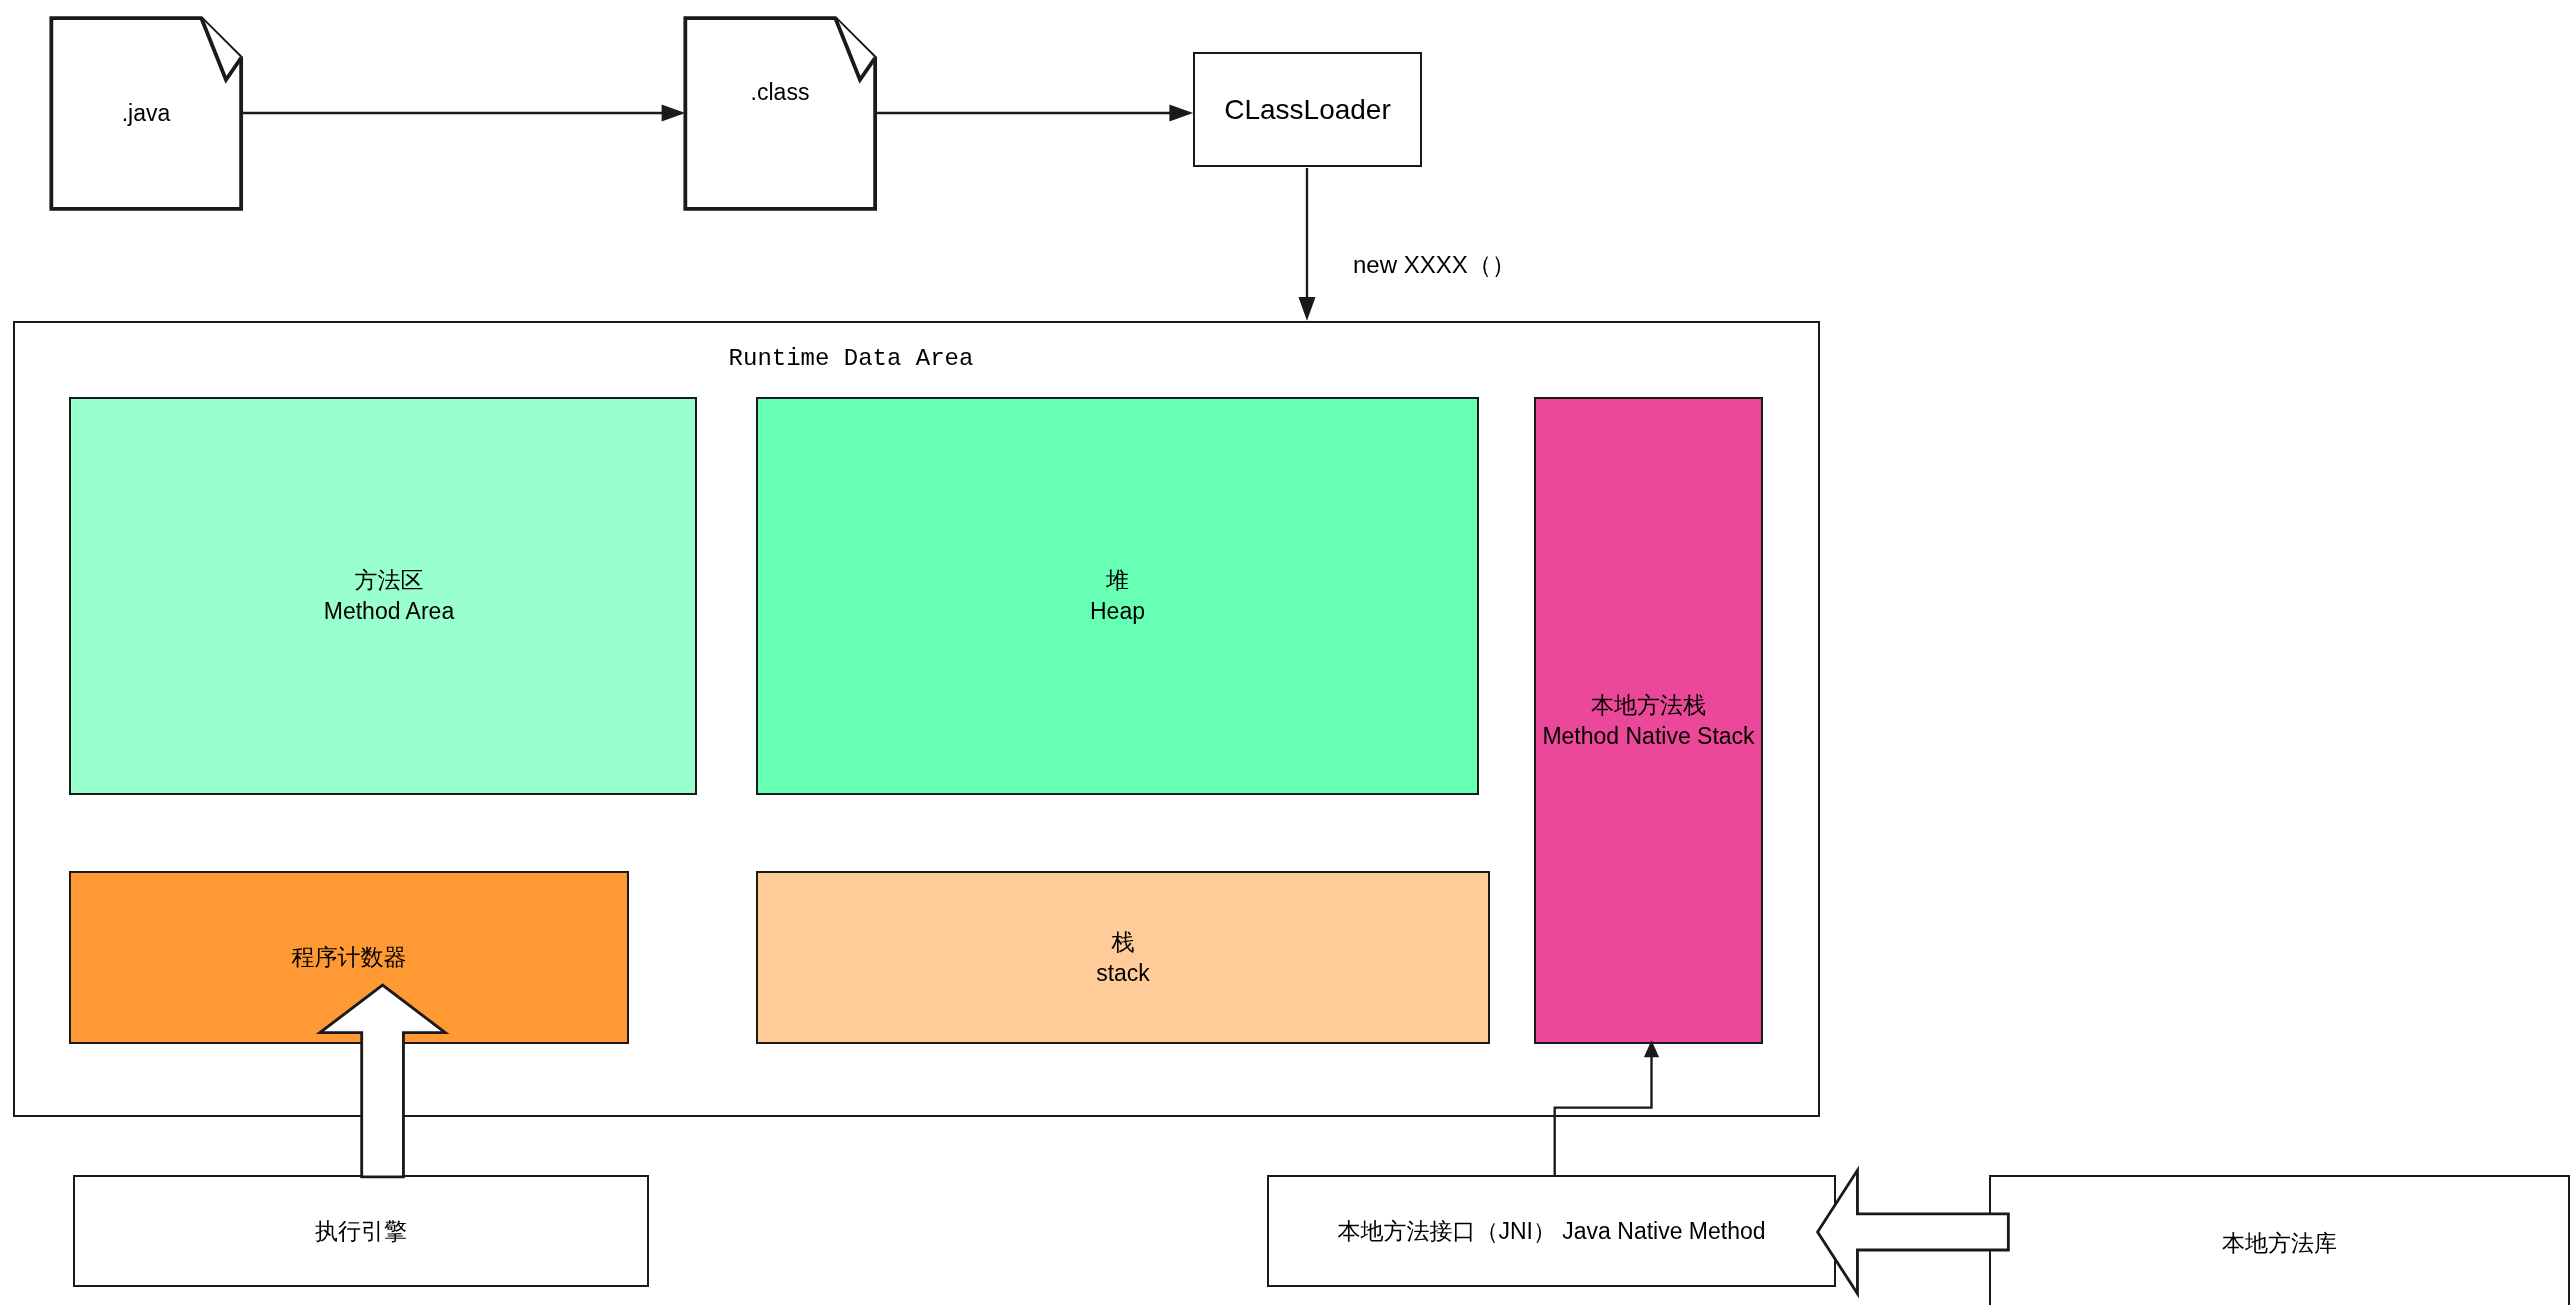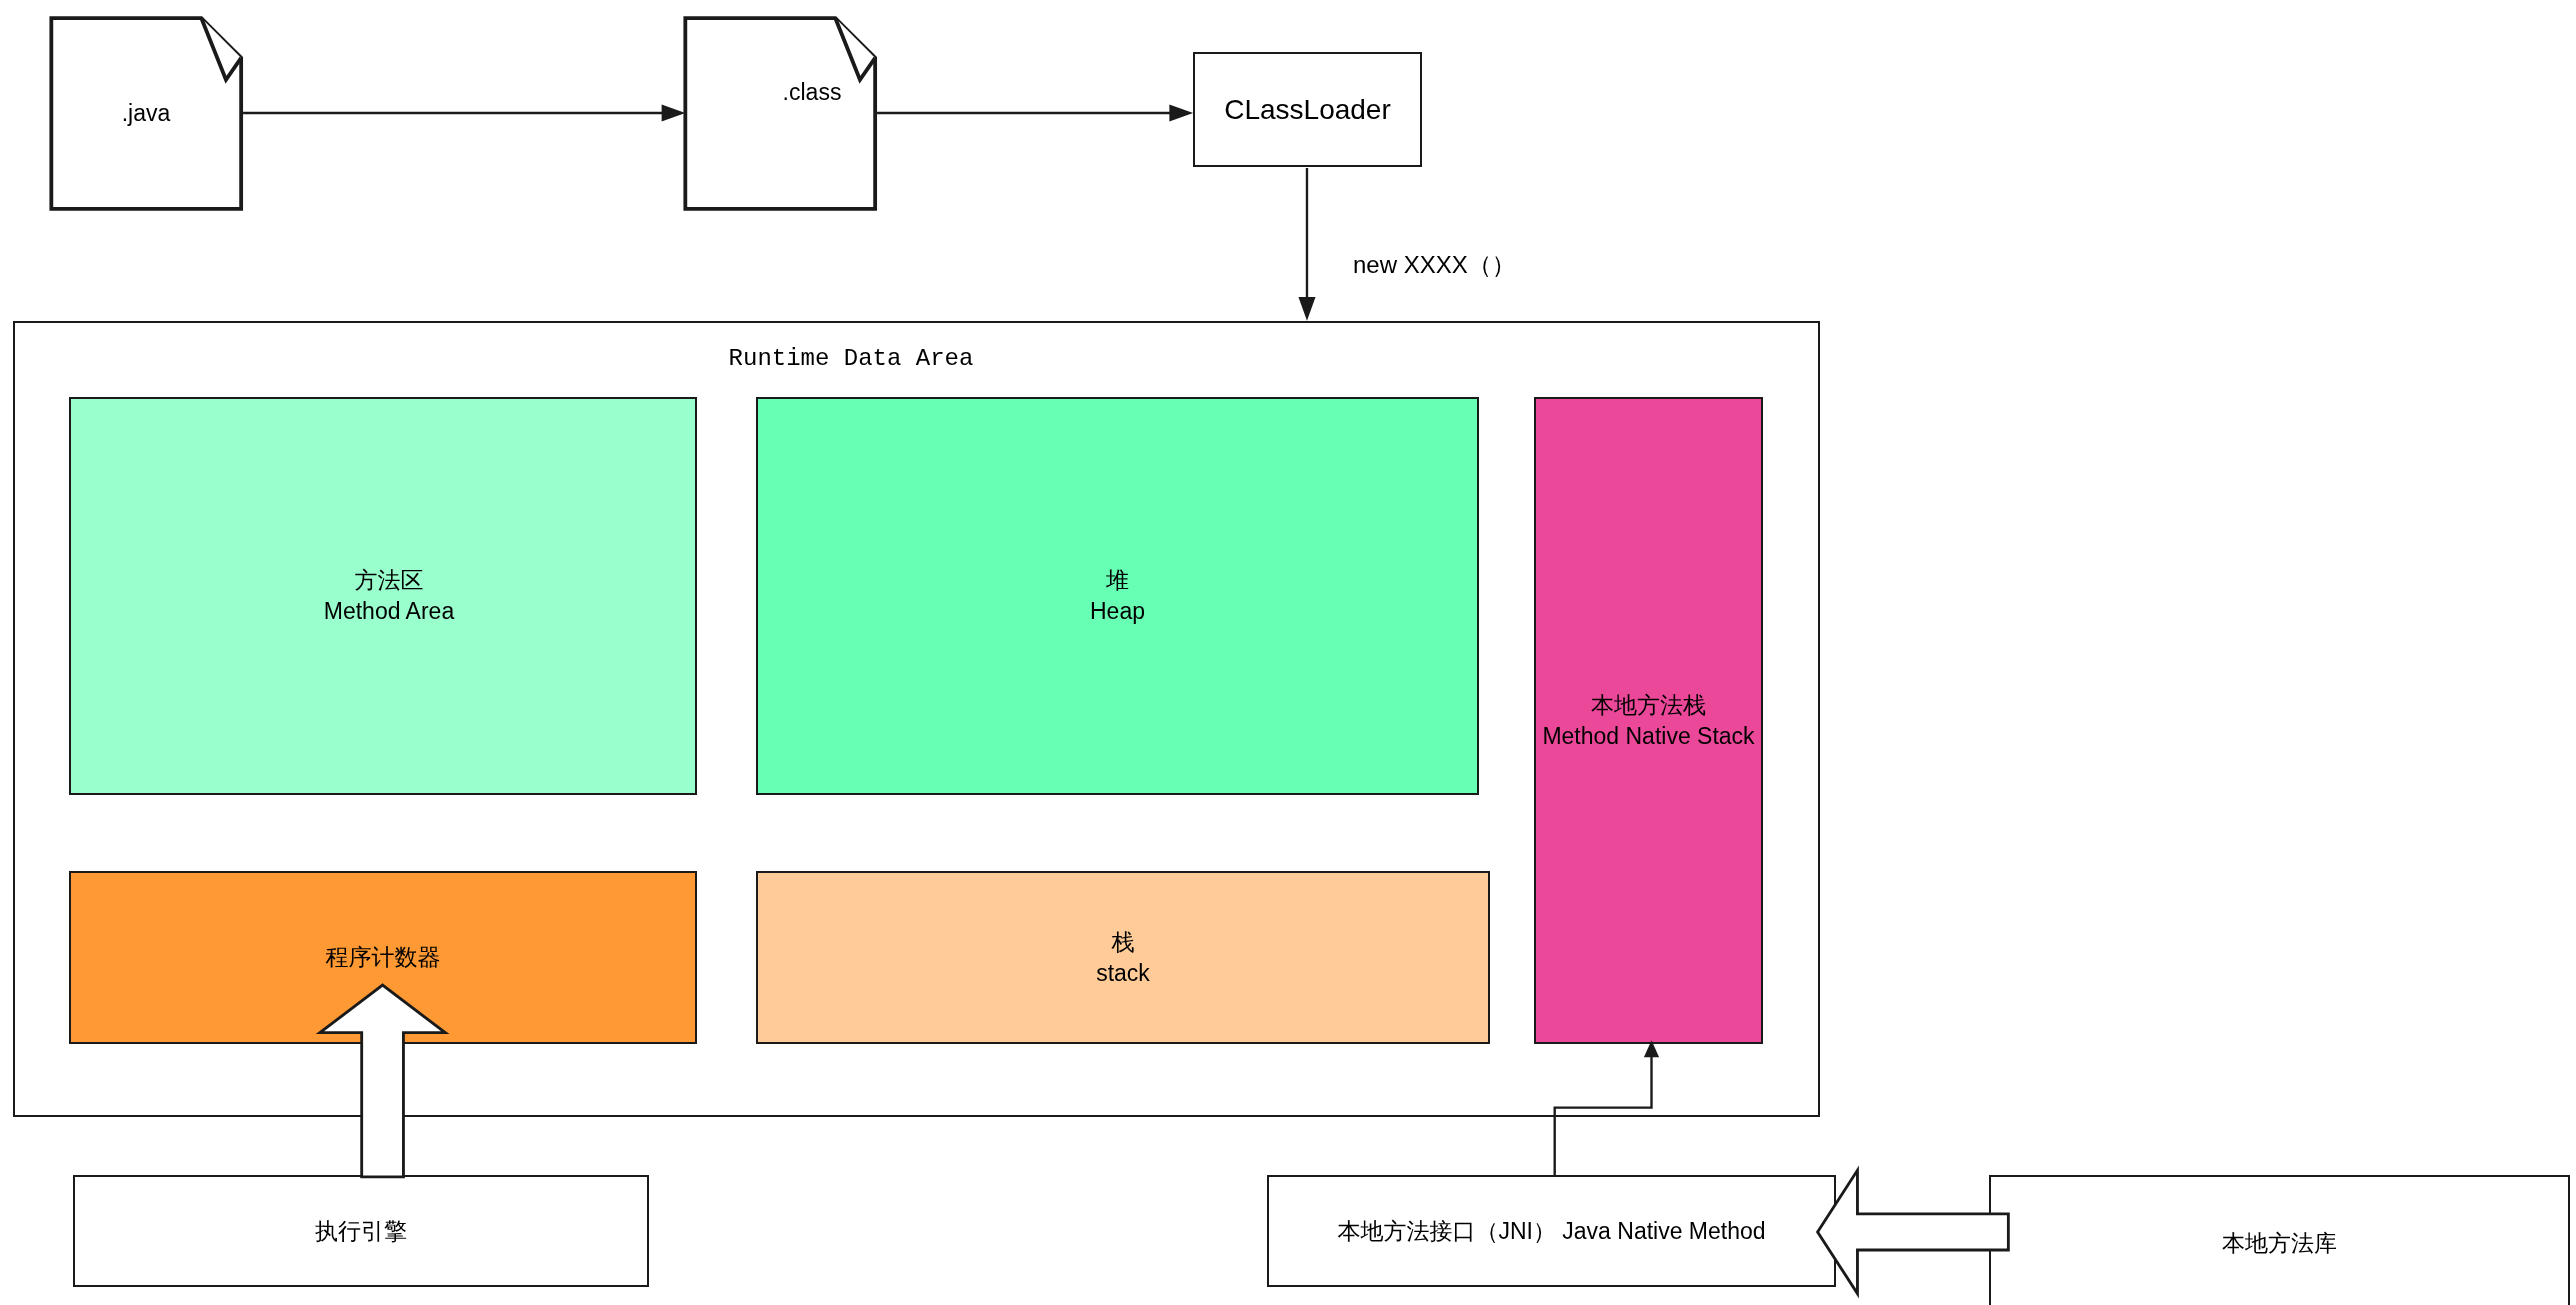--- a/index.html
+++ b/index.html
@@ -80,36 +80,36 @@
   <div class="box" style="left: 756px; top: 397px; width: 723px; height: 398px; background: rgb(102, 255, 179);">
     <div>堆</div>
     <div>Heap</div>
   </div>
 
   <div class="box" style="left: 1534px; top: 397px; width: 229px; height: 647px; background: #ec4899;">
     <div>本地方法栈</div>
     <div>Method Native Stack</div>
   </div>
 
-  <div class="box" style="left: 69px; top: 871px; width: 628px; height: 173px; background: rgb(255, 153, 51);">
+  <div class="box" style="left: 69px; top: 871px; width: 560px; height: 173px; background: rgb(255, 153, 51);">
     <div>程序计数器</div>
   </div>
 
   <div class="box" style="left: 756px; top: 871px; width: 734px; height: 173px; background: rgb(255, 204, 153);">
     <div>栈</div>
     <div>stack</div>
   </div>
 
   <div class="box" style="left:1193px; top:52px; width:229px; height:115px;">
     <div style="font-size:28px;">CLassLoader</div>
   </div>
 
   <div class="doc-label" style="left:51px; top:18px; width:190px; height:191px;">.java</div>
 
-  <div class="doc-label" style="left:685px; top:18px; width:190px; height:149px;padding-left:32px;">.class</div>
+  <div class="doc-label" style="left:685px; top:18px; width:190px; height:149px;">.class</div>
 
   <div class="label" style="left:1353px; top:213px; font-size:24px;margin-top:36px;">new XXXX（）</div>
 
   <div class="box" style="left:73px; top:1175px; width:576px; height:112px;">
     <div>执行引擎</div>
   </div>
 
   <div class="box" style="left:1267px; top:1175px; width:569px; height:112px;">
     <div>本地方法接口（JNI） Java Native Method</div>
   </div>

